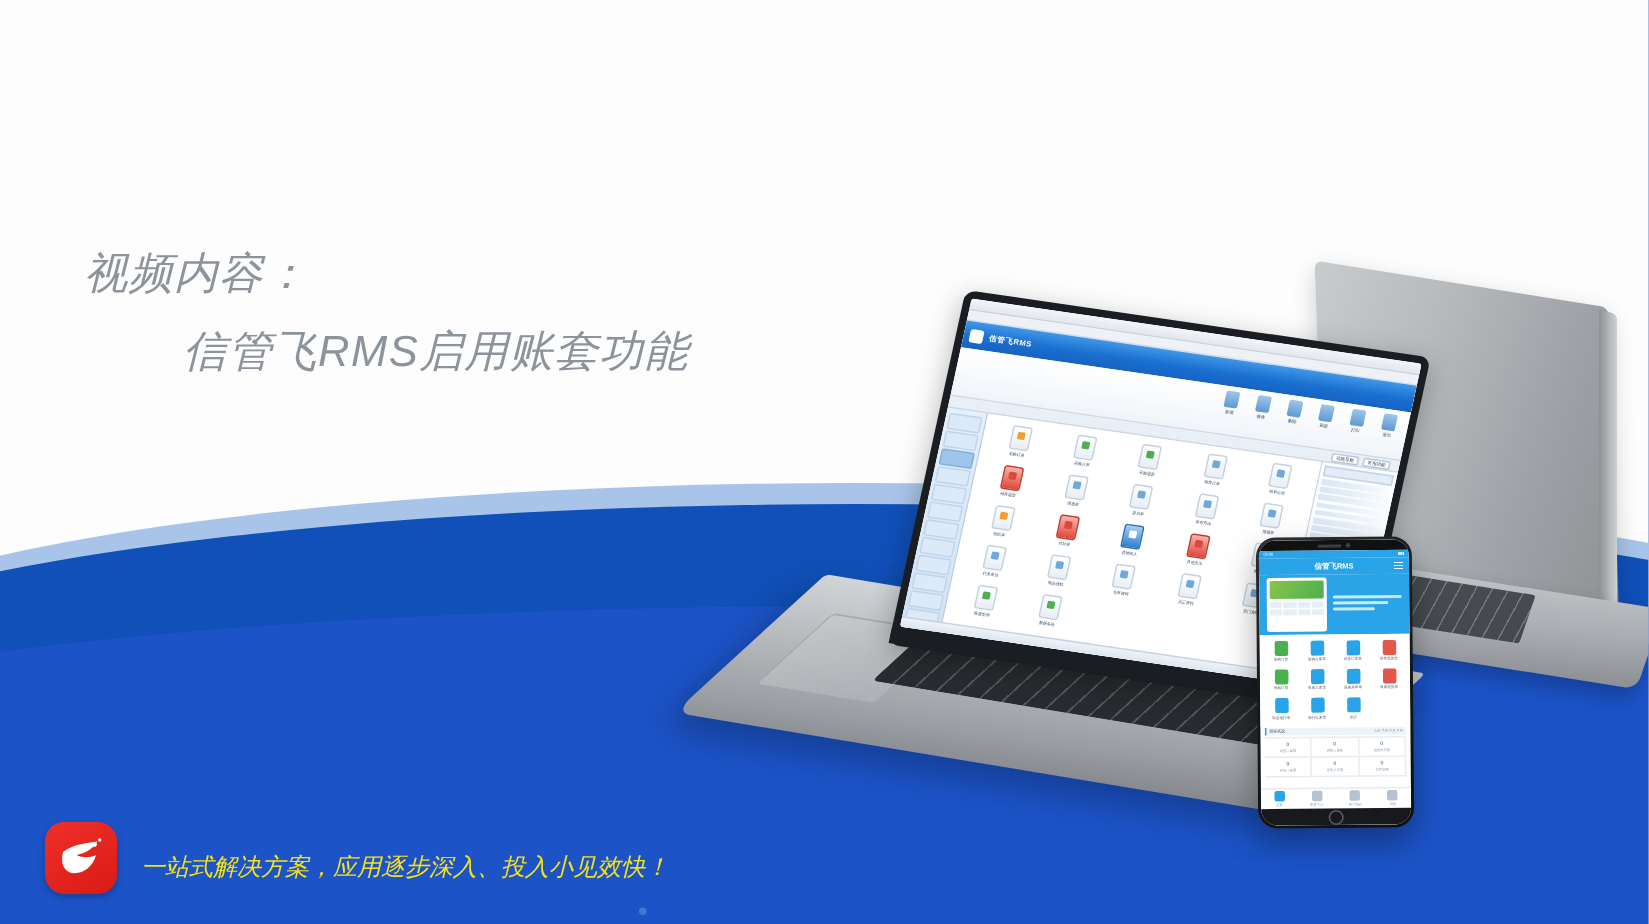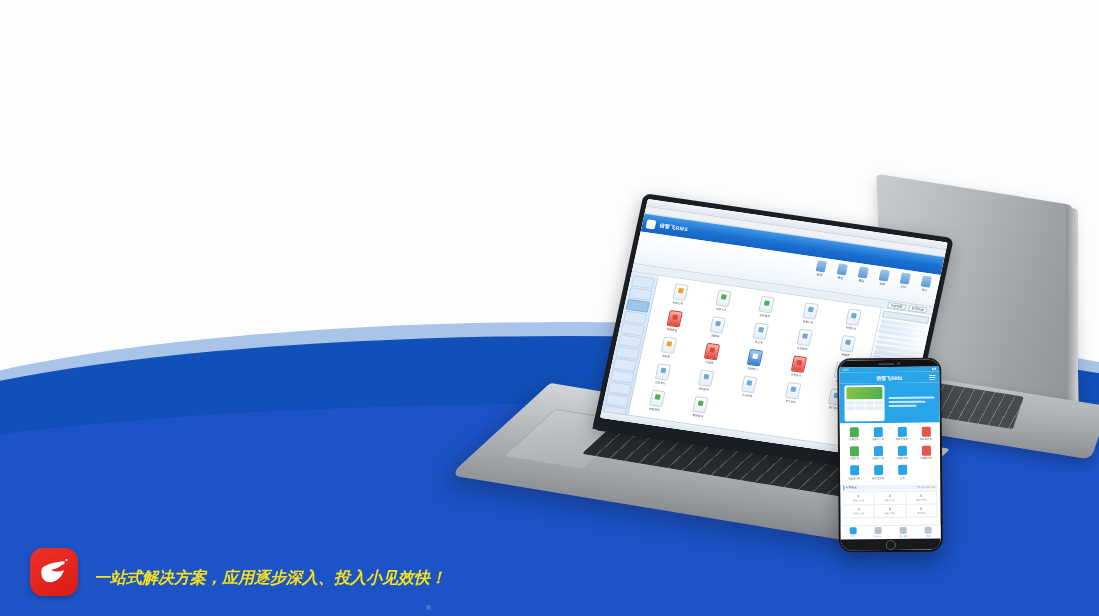--- a/index.html
+++ b/index.html
@@ -196,38 +196,40 @@
 
   
   .banner{position:absolute;left:0;bottom:0;width:1099px;height:88px;z-index:8;
           display:flex;align-items:center;padding-left:30px;}
   .logo{width:48px;height:48px;border-radius:13px;background:linear-gradient(150deg,#f0302a,#d81b14);
         position:relative;flex:0 0 auto;box-shadow:0 2px 5px rgba(0,0,0,.25);}
   .logo svg{position:absolute;left:6px;top:6px;}
   .banner-title{margin-left:13px;color:#ffffff;font-size:40px;font-weight:bold;font-style:italic;
     letter-spacing:1px;white-space:nowrap;position:relative;text-shadow:0 1px 2px rgba(0,0,0,.18);}
   .reg-mark{position:absolute;top:-2px;left:126px;font-size:9px;font-style:normal;font-weight:normal;color:#ffffff;}
-  .banner-slogan{margin-left:16px;color:#f5e21a;font-size:16px;font-weight:bold;font-style:italic;
+  .banner-slogan{margin-left:16px;color:#f5e21a;font-size:16px;font-weight:normal;font-style:italic;
     white-space:nowrap;margin-top:12px;}
   .dot-mark2{position:absolute;left:426px;bottom:6px;width:5px;height:5px;border-radius:50%;
     background:rgba(255,255,255,.2);}
 </style>
 </head>
 <body>
 
 <div class="slide">
 
   <div class="wave-layer">
     <div class="wave-light"></div>
     <div class="wave-dark"></div>
     <div class="wave-mid"></div>
   </div>
 
 
   <div class="subtitle-block">
+    <div class="sub-line-1">视频内容：</div>
+    <div class="sub-line-2">信管飞RMS启用账套功能</div>
   </div>
 
   <div class="devices">
 
     <div class="laptop-back">
       <div class="lid"></div>
       <div class="lid-edge"></div>
       <div class="base">
         <div class="base-keys"></div>
       </div>

